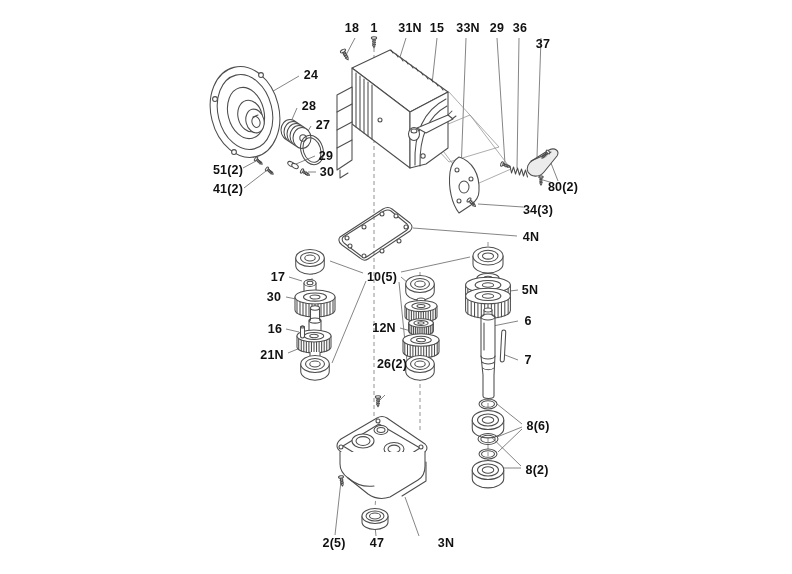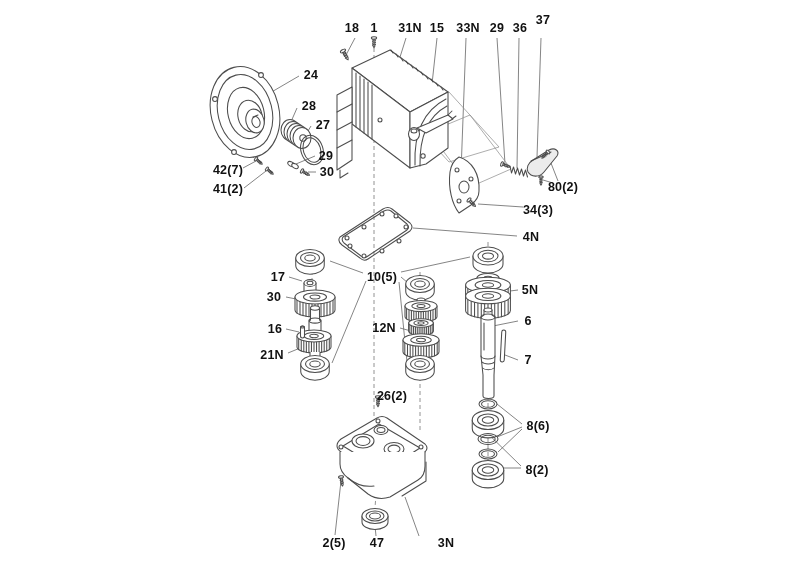--- a/index.html
+++ b/index.html
@@ -282,40 +282,40 @@
 
 </svg>
 
 <div class="callout" style="left:352px;top:28px">18</div>
 <div class="callout" style="left:374px;top:28px">1</div>
 <div class="callout" style="left:410px;top:28px">31N</div>
 <div class="callout" style="left:437px;top:28px">15</div>
 <div class="callout" style="left:468px;top:28px">33N</div>
 <div class="callout" style="left:497px;top:28px">29</div>
 <div class="callout" style="left:520px;top:28px">36</div>
-<div class="callout" style="left:543px;top:20px">37</div>
+<div class="callout" style="left:543px;top:44px">37</div>
 <div class="callout" style="left:311px;top:75px">24</div>
 <div class="callout" style="left:309px;top:106px">28</div>
 <div class="callout" style="left:323px;top:125px">27</div>
 <div class="callout" style="left:326px;top:156px">29</div>
 <div class="callout" style="left:327px;top:172px">30</div>
-<div class="callout" style="left:228px;top:170px">42(7)</div>
+<div class="callout" style="left:228px;top:170px">51(2)</div>
 <div class="callout" style="left:228px;top:189px">41(2)</div>
 <div class="callout" style="left:563px;top:187px">80(2)</div>
 <div class="callout" style="left:538px;top:210px">34(3)</div>
 <div class="callout" style="left:531px;top:237px">4N</div>
 <div class="callout" style="left:278px;top:277px">17</div>
 <div class="callout" style="left:382px;top:277px">10(5)</div>
 <div class="callout" style="left:274px;top:297px">30</div>
 <div class="callout" style="left:530px;top:290px">5N</div>
 <div class="callout" style="left:275px;top:329px">16</div>
 <div class="callout" style="left:384px;top:328px">12N</div>
 <div class="callout" style="left:528px;top:321px">6</div>
 <div class="callout" style="left:272px;top:355px">21N</div>
 <div class="callout" style="left:528px;top:360px">7</div>
-<div class="callout" style="left:392px;top:396px">26(2)</div>
+<div class="callout" style="left:392px;top:364px">26(2)</div>
 <div class="callout" style="left:538px;top:426px">8(6)</div>
 <div class="callout" style="left:537px;top:470px">8(2)</div>
 <div class="callout" style="left:334px;top:543px">2(5)</div>
 <div class="callout" style="left:377px;top:543px">47</div>
 <div class="callout" style="left:446px;top:543px">3N</div>
 
 </div>
 
 </body></html>

